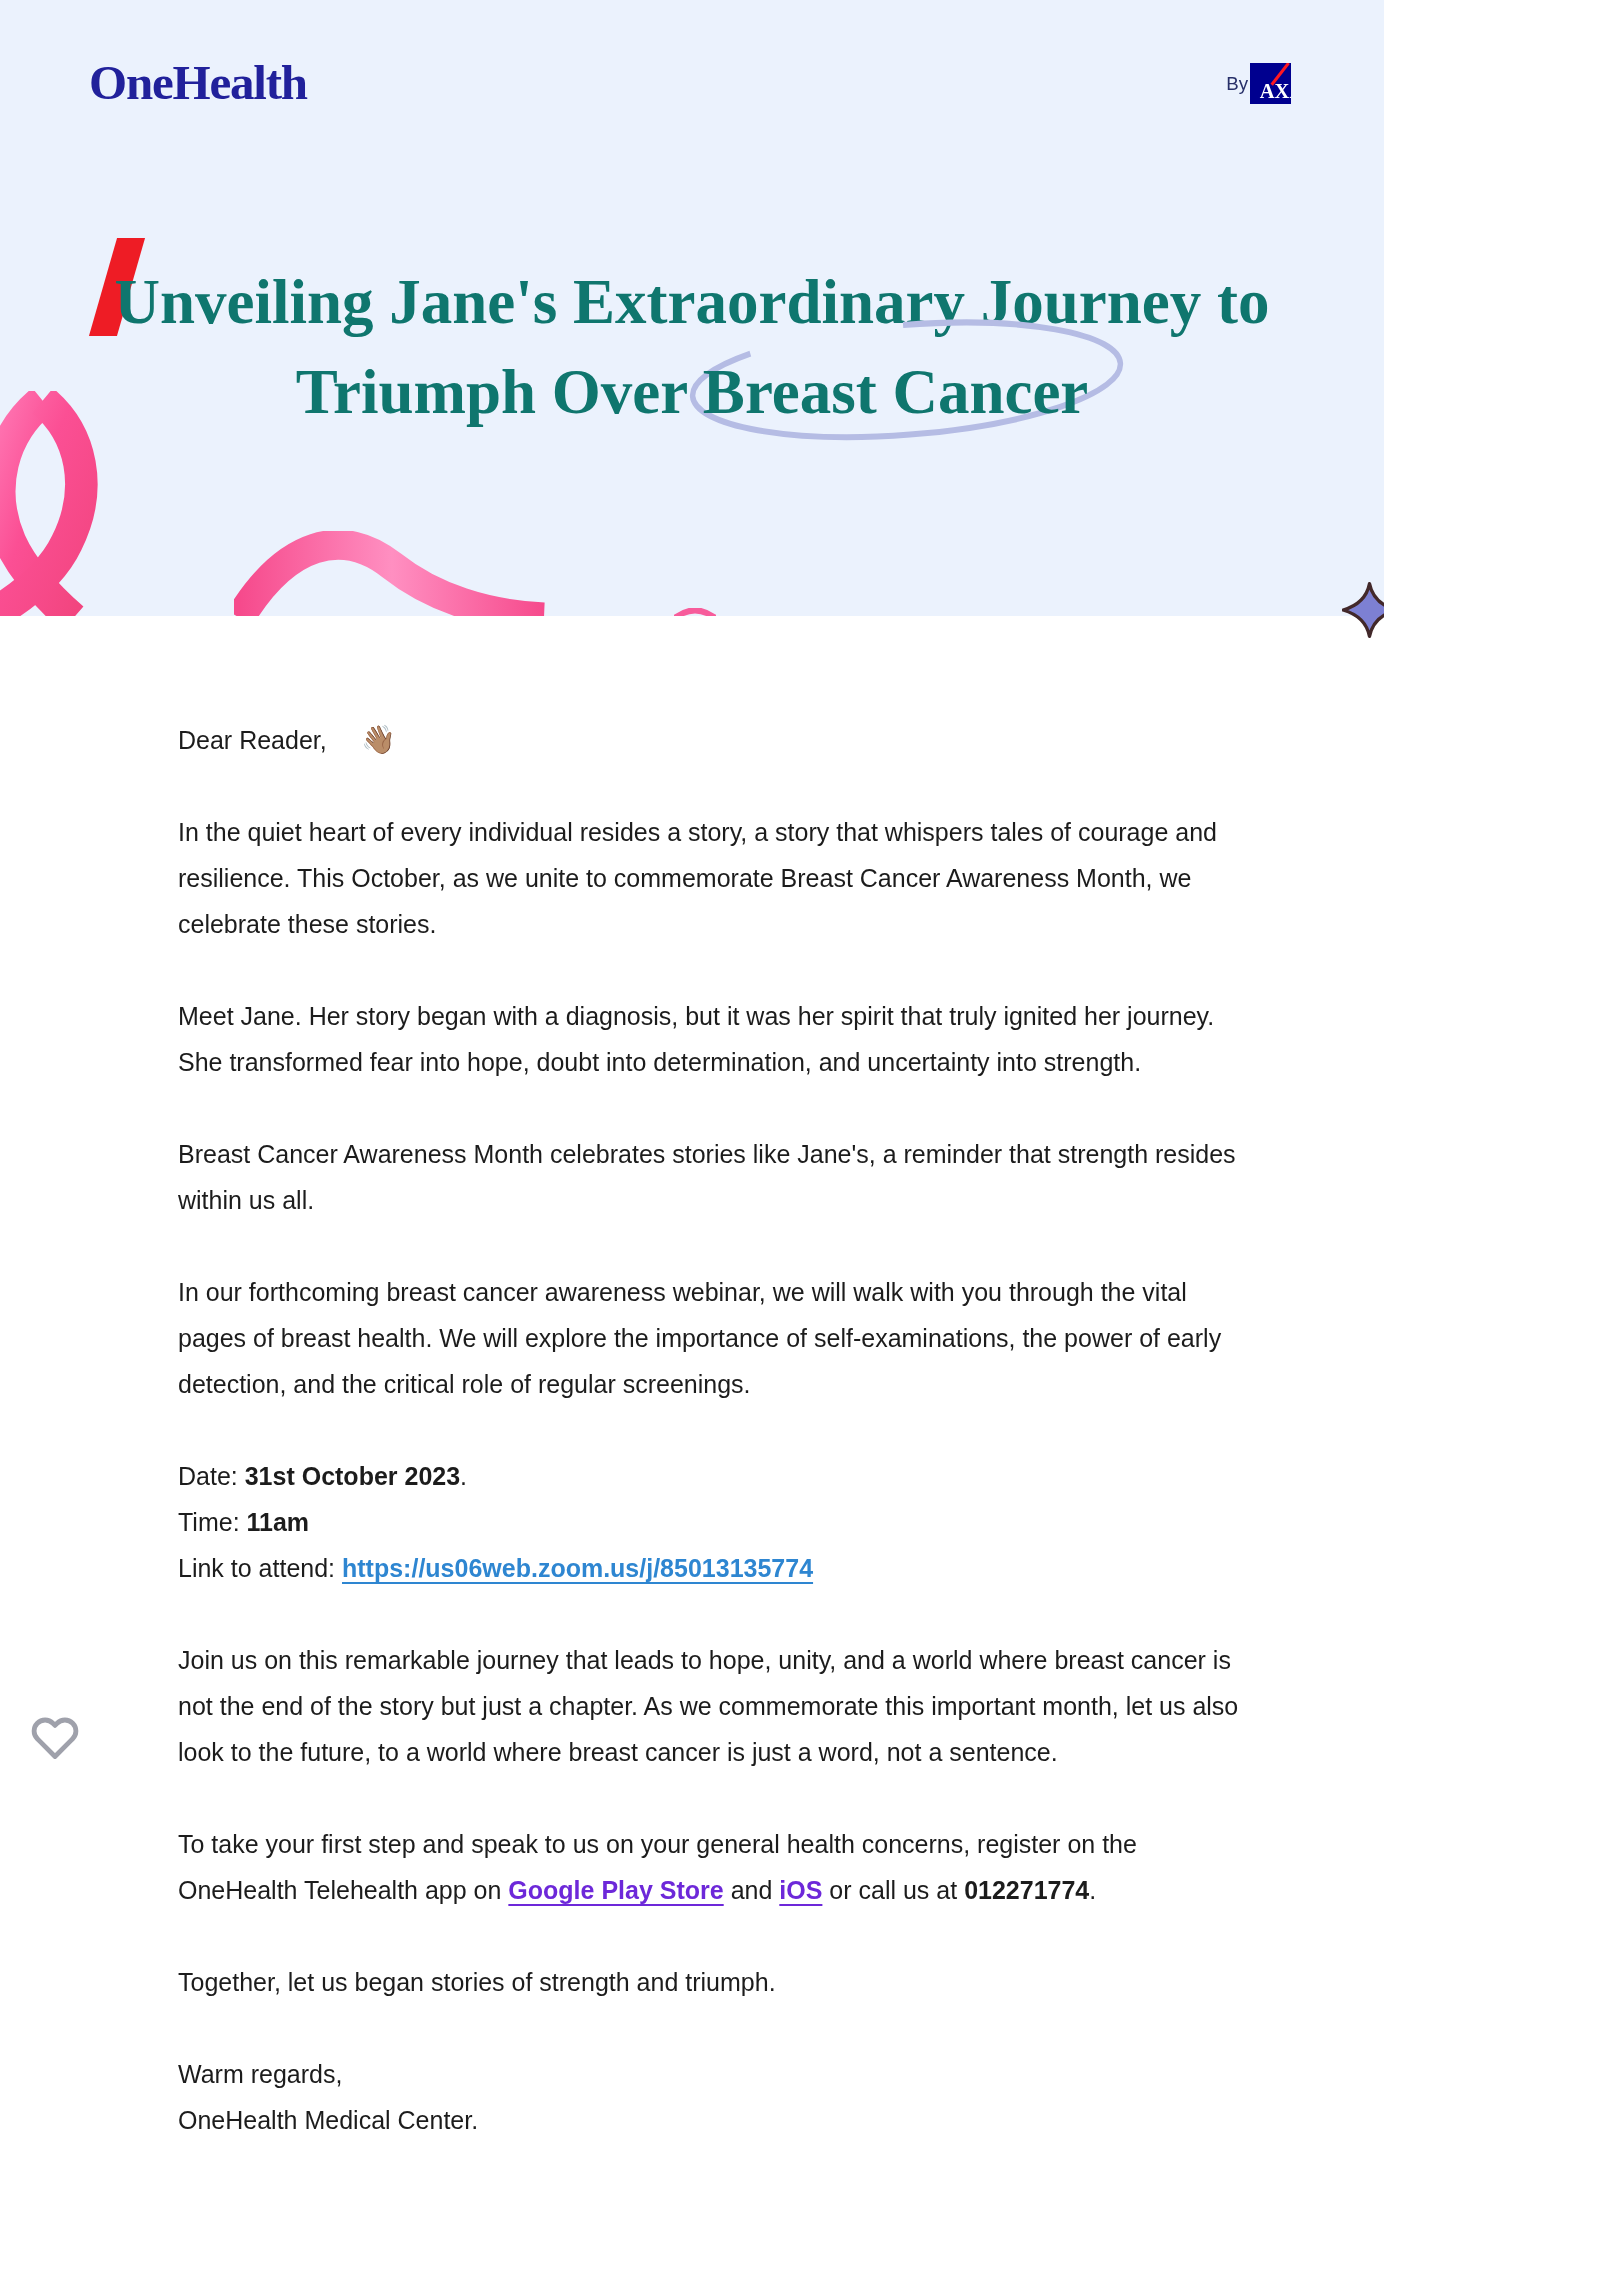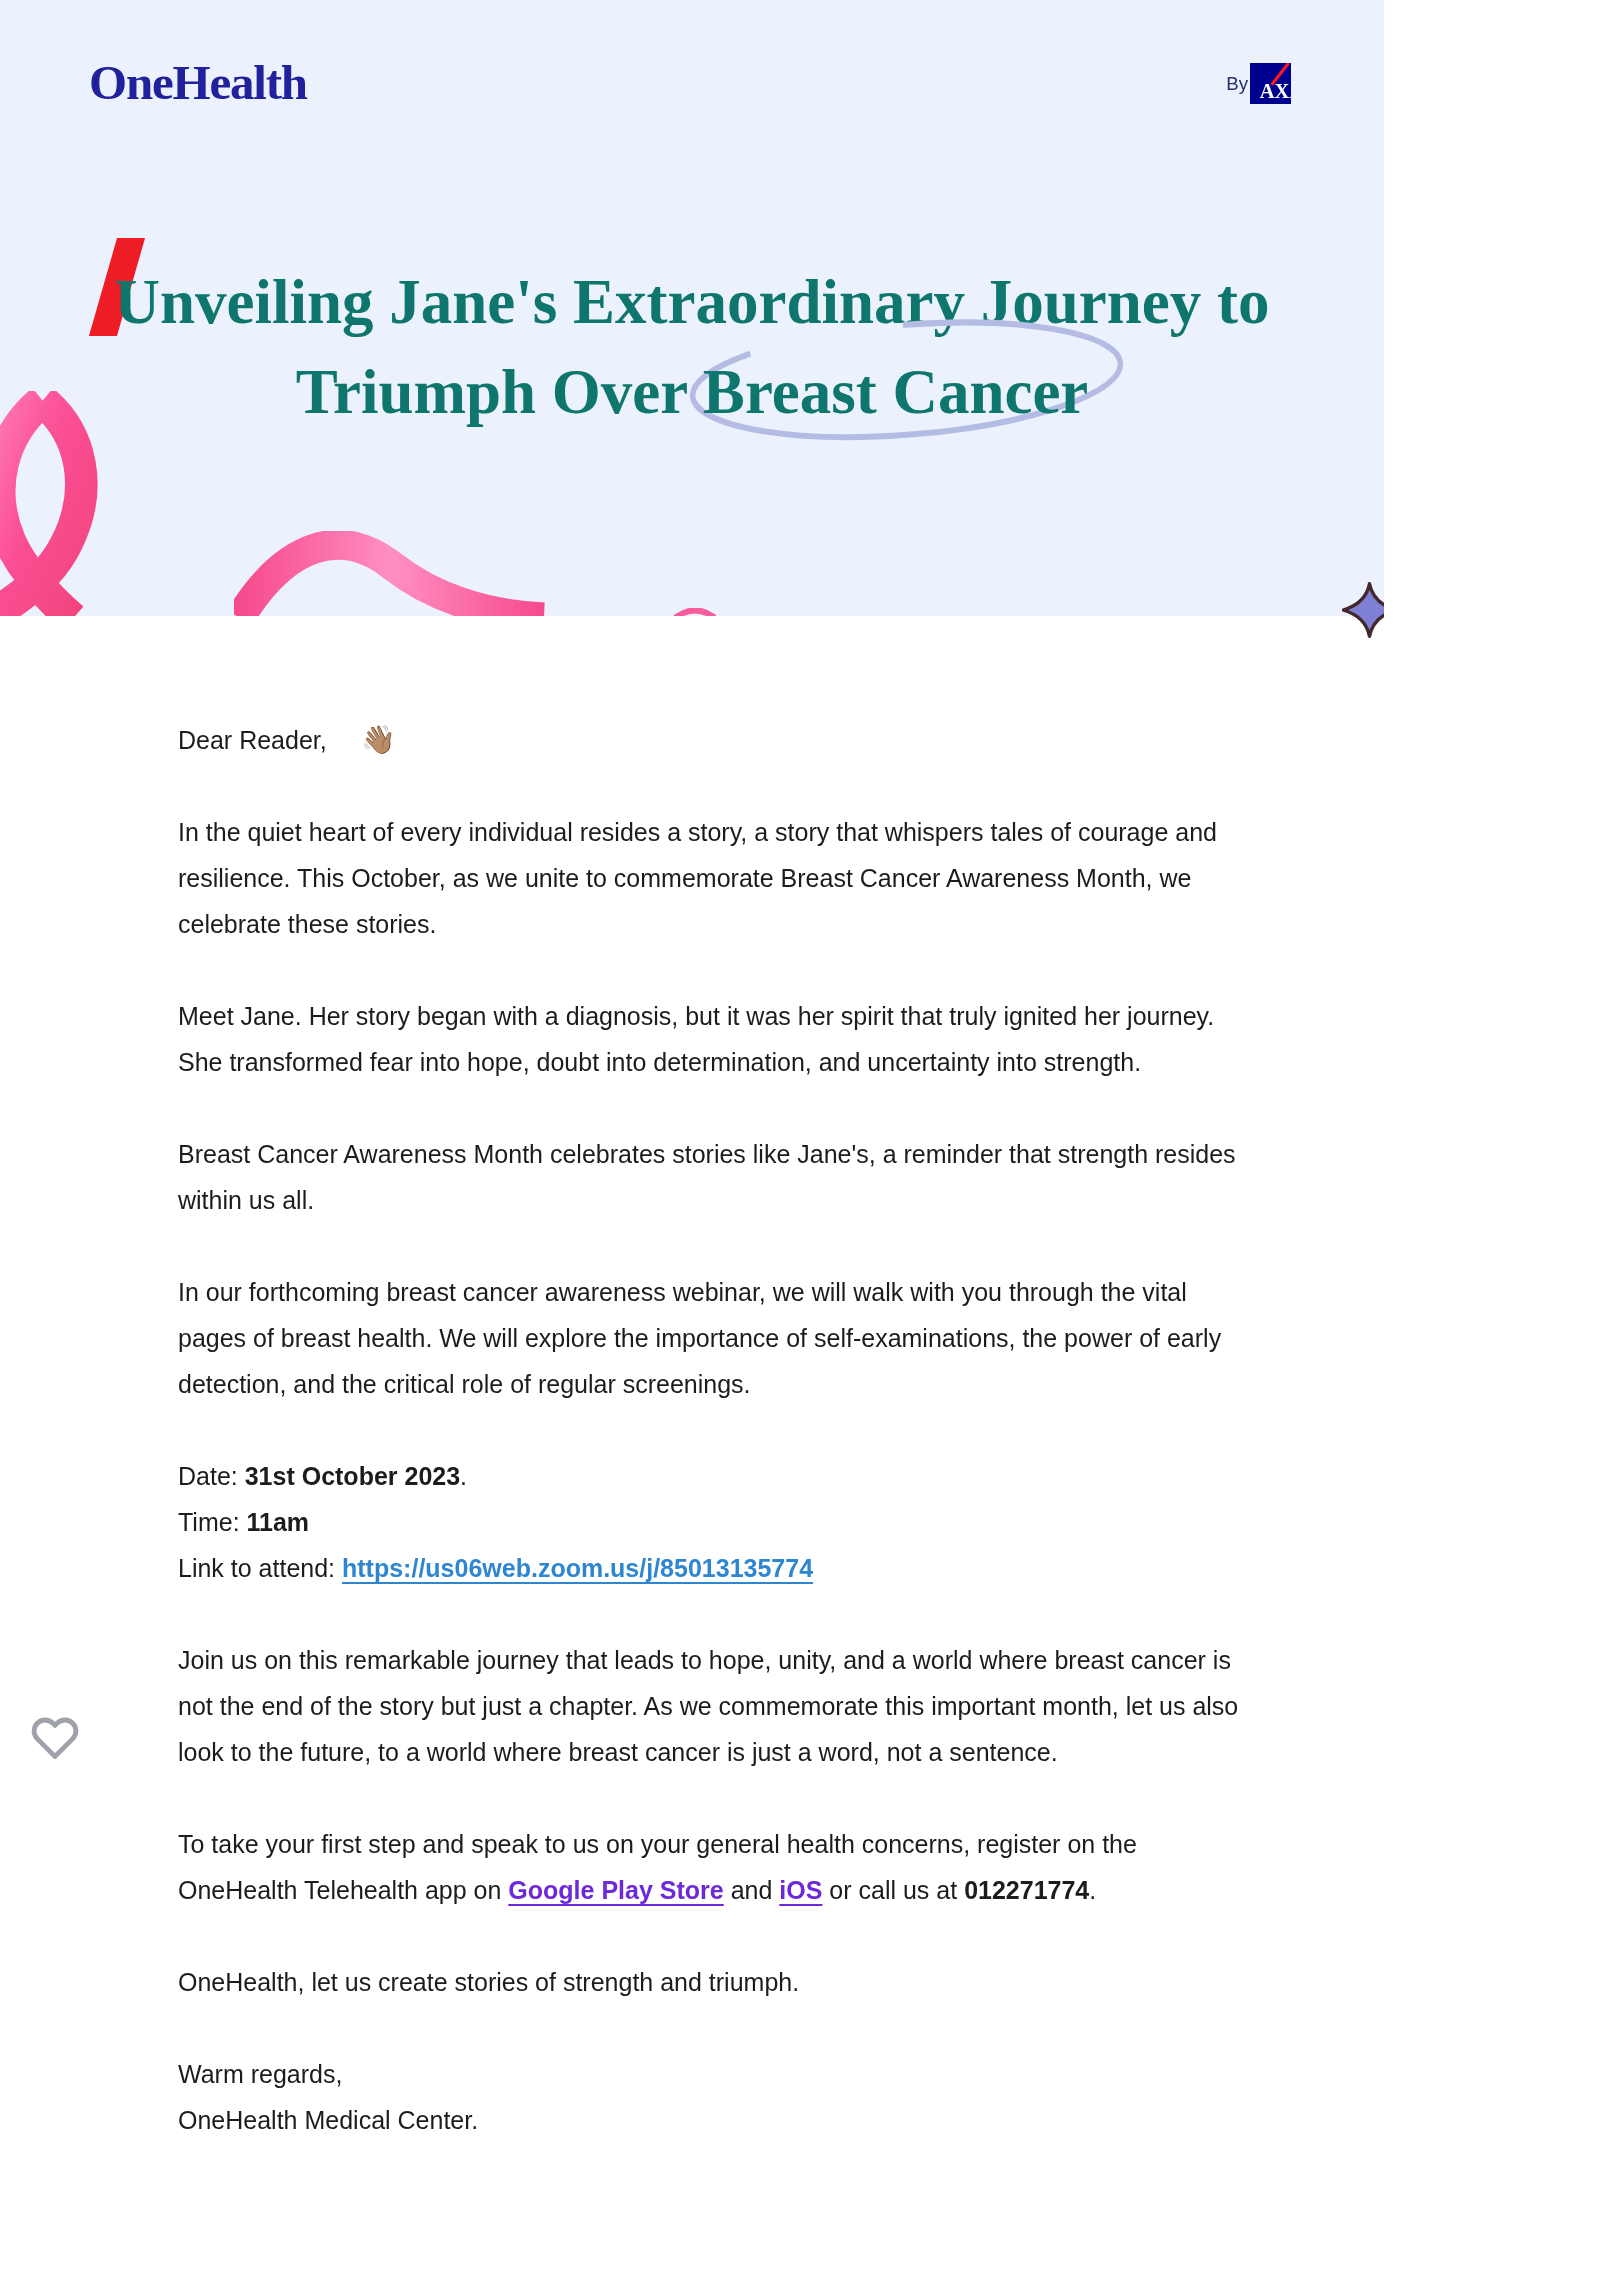--- a/index.html
+++ b/index.html
@@ -222,21 +222,21 @@
     <div class="para meeting">
       <div class="mline"><span>Date: </span><strong>31st October 2023</strong><span>.</span></div>
       <div class="mline"><span>Time: </span><strong>11am</strong></div>
       <div class="mline"><span>Link to attend: </span><a href="#" class="zoom-link">https://us06web.zoom.us/j/85013135774</a></div>
     </div>
 
     <p>Join us on this remarkable journey that leads to hope, unity, and a world where breast cancer is not the end of the story but just a chapter. As we commemorate this important month, let us also look to the future, to a world where breast cancer is just a word, not a sentence.</p>
 
     <p><span>To take your first step and speak to us on your general health concerns, register on the OneHealth Telehealth app on </span><a href="#" class="store-link">Google Play Store</a><span> and </span><a href="#" class="store-link">iOS</a><span> or call us at </span><strong class="phone">012271774</strong><span>.</span></p>
 
-    <p>OneHealth, let us create stories of strength and triumph.</p>
+    <p>Together, let us began stories of strength and triumph.</p>
 
     <p class="signoff"><span>Warm regards,</span><br><span>OneHealth Medical Center.</span></p>
 
   </main>
 
   <svg class="heart" width="48" height="48" viewBox="0 0 24 24">
     <path d="M20.84 4.61a5.5 5.5 0 0 0-7.78 0L12 5.67l-1.06-1.06a5.5 5.5 0 0 0-7.78 7.78l1.06 1.06L12 21.23l7.78-7.78 1.06-1.06a5.5 5.5 0 0 0 0-7.78z" fill="none" stroke="#9fa1ab" stroke-width="2.4" stroke-linecap="round" stroke-linejoin="round"></path>
   </svg>
 
   <svg class="flower" width="193" height="193" viewBox="-160 -160 320 320">

